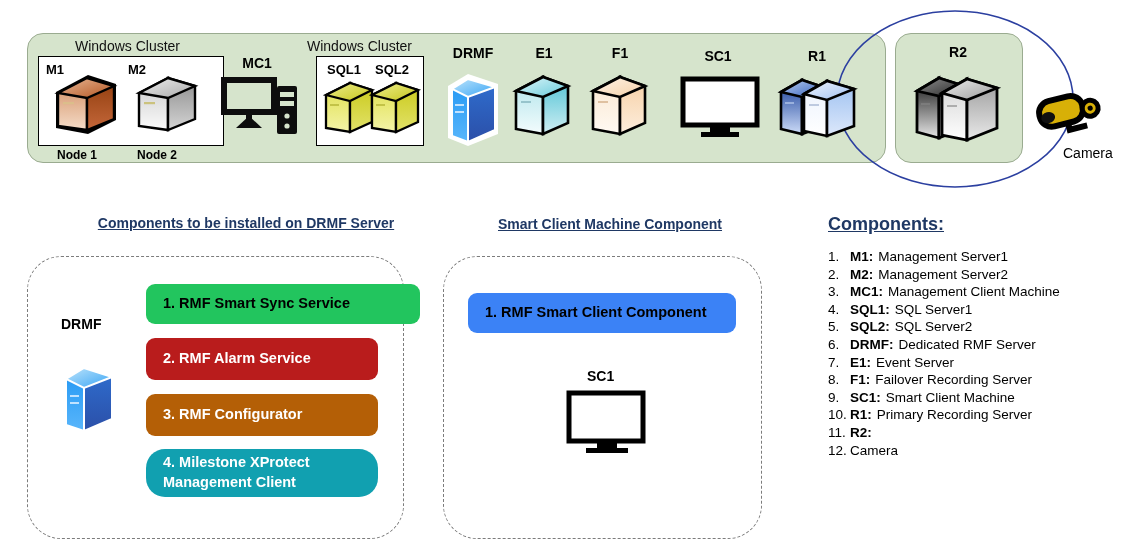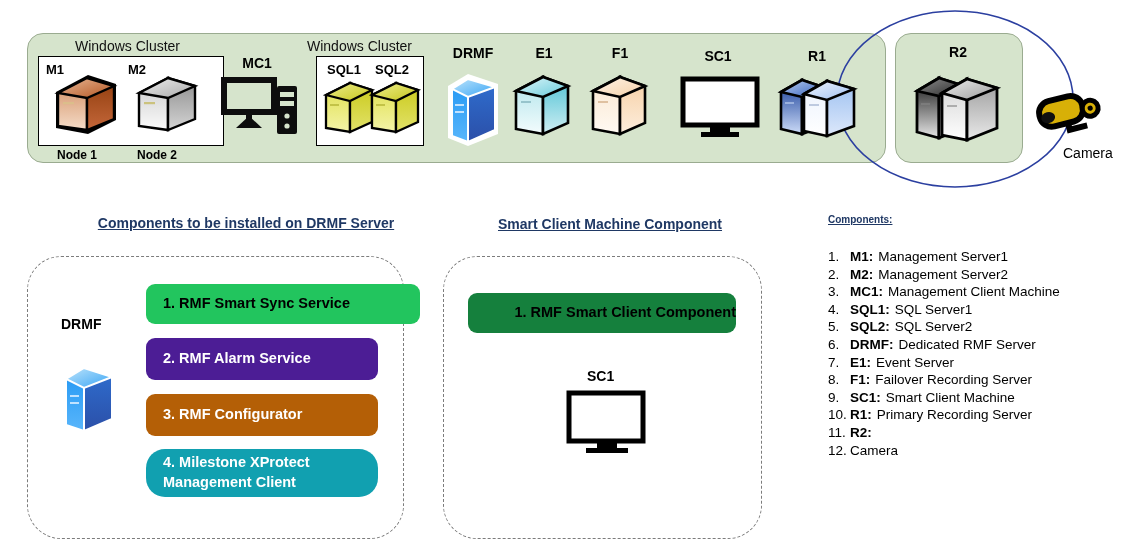--- a/index.html
+++ b/index.html
@@ -23,21 +23,21 @@
   
   .panel-title{font-size:14px;font-weight:bold;color:#1f3864;
       text-decoration:underline;white-space:nowrap;text-align:center;}
   .dashed-panel{border:1.6px dashed #7c7c7c;border-radius:34px;background:#fff;}
 
   .comp-box{border-radius:9px;display:flex;align-items:center;
       padding-left:17px;box-sizing:border-box;font-size:14.5px;font-weight:bold;
       line-height:1.35;}
 
   
-  #legend-title{font-size:10px;font-weight:bold;color:#1f3864;text-decoration:underline;}
+  #legend-title{font-size:18px;font-weight:bold;color:#1f3864;text-decoration:underline;}
   .legend-row{font-size:13.5px;color:#000;line-height:17.6px;white-space:nowrap;
       display:flex;}
   .legend-num{width:22px;flex:none;}
   .legend-code{font-weight:bold;margin-right:5px;}
   .legend-desc{font-weight:normal;}
 
   svg{display:block;overflow:visible;}
 </style>
 </head>
 <body>
@@ -323,34 +323,34 @@
   <path d="M8,24 L26,13 L26,76 L8,70 Z" fill="url(#drmffront)" stroke="#ffffff" stroke-width="2"></path>
   <path d="M26,13 L54,22 L54,64 L26,76 Z" fill="url(#drmfside)" stroke="#ffffff" stroke-width="2"></path>
   <path d="M8,24 L26,13 L54,22 L26,33 Z" fill="url(#drmftop)" stroke="#ffffff" stroke-width="2"></path>
   <rect x="12" y="40" width="9" height="2" fill="#cfe9ff" opacity=".9"></rect>
   <rect x="12" y="47" width="9" height="2" fill="#cfe9ff" opacity=".9"></rect>
 </svg>
 
 <div class="abs comp-box" id="cbox0" style="left: 146px; top: 284px; width: 274px; height: 40px; background: #22c55e; color: rgb(0, 0, 0);">
   <span>1. RMF Smart Sync Service</span>
 </div>
-<div class="abs comp-box" id="cbox1" style="left: 146px; top: 338px; width: 232px; height: 42px; background: #4c1d95; color: rgb(255, 255, 255); align-items: center;">
+<div class="abs comp-box" id="cbox1" style="left: 146px; top: 338px; width: 232px; height: 42px; background: #b91c1c; color: rgb(255, 255, 255); align-items: center;">
   <span>2. RMF Alarm Service</span>
 </div>
 <div class="abs comp-box" id="cbox2" style="left: 146px; top: 394px; width: 232px; height: 42px; background: rgb(180, 95, 6); color: rgb(255, 255, 255);">
   <span>3.  RMF Configurator</span>
 </div>
 <div class="abs comp-box" id="cbox3" style="left: 146px; top: 449px; width: 232px; height: 48px; padding-right: 10px; background: rgb(17, 160, 176); color: rgb(255, 255, 255); border-radius: 19px;">
   <span>4. Milestone XProtect Management Client</span>
 </div>
 
 <div class="abs panel-title" style="left:455px;top:216px;width:310px;">Smart Client Machine Component</div>
 <div class="abs dashed-panel" style="left:443px;top:256px;width:317px;height:281px;"></div>
 
-<div class="abs comp-box" id="scbox" style="left: 468px; top: 293px; width: 268px; height: 40px; background: #15803d; color: rgb(0, 0, 0); justify-content: flex-end;">
+<div class="abs comp-box" id="scbox" style="left: 468px; top: 293px; width: 268px; height: 40px; background: #3b82f6; color: rgb(0, 0, 0);">
   <span>1. RMF Smart Client Component</span>
 </div>
 
 <div class="abs sub-label" style="left:587px;top:368px;font-size:14px;">SC1</div>
 <svg class="abs" style="left:566px;top:390px;width:82px;height:68px;" viewBox="0 0 82 68">
   <rect x="3" y="3" width="74" height="48" fill="#ffffff" stroke="#000" stroke-width="5"></rect>
   <rect x="31" y="51" width="20" height="8" fill="#000"></rect>
   <rect x="20" y="58" width="42" height="5" fill="#000"></rect>
 </svg>
 

